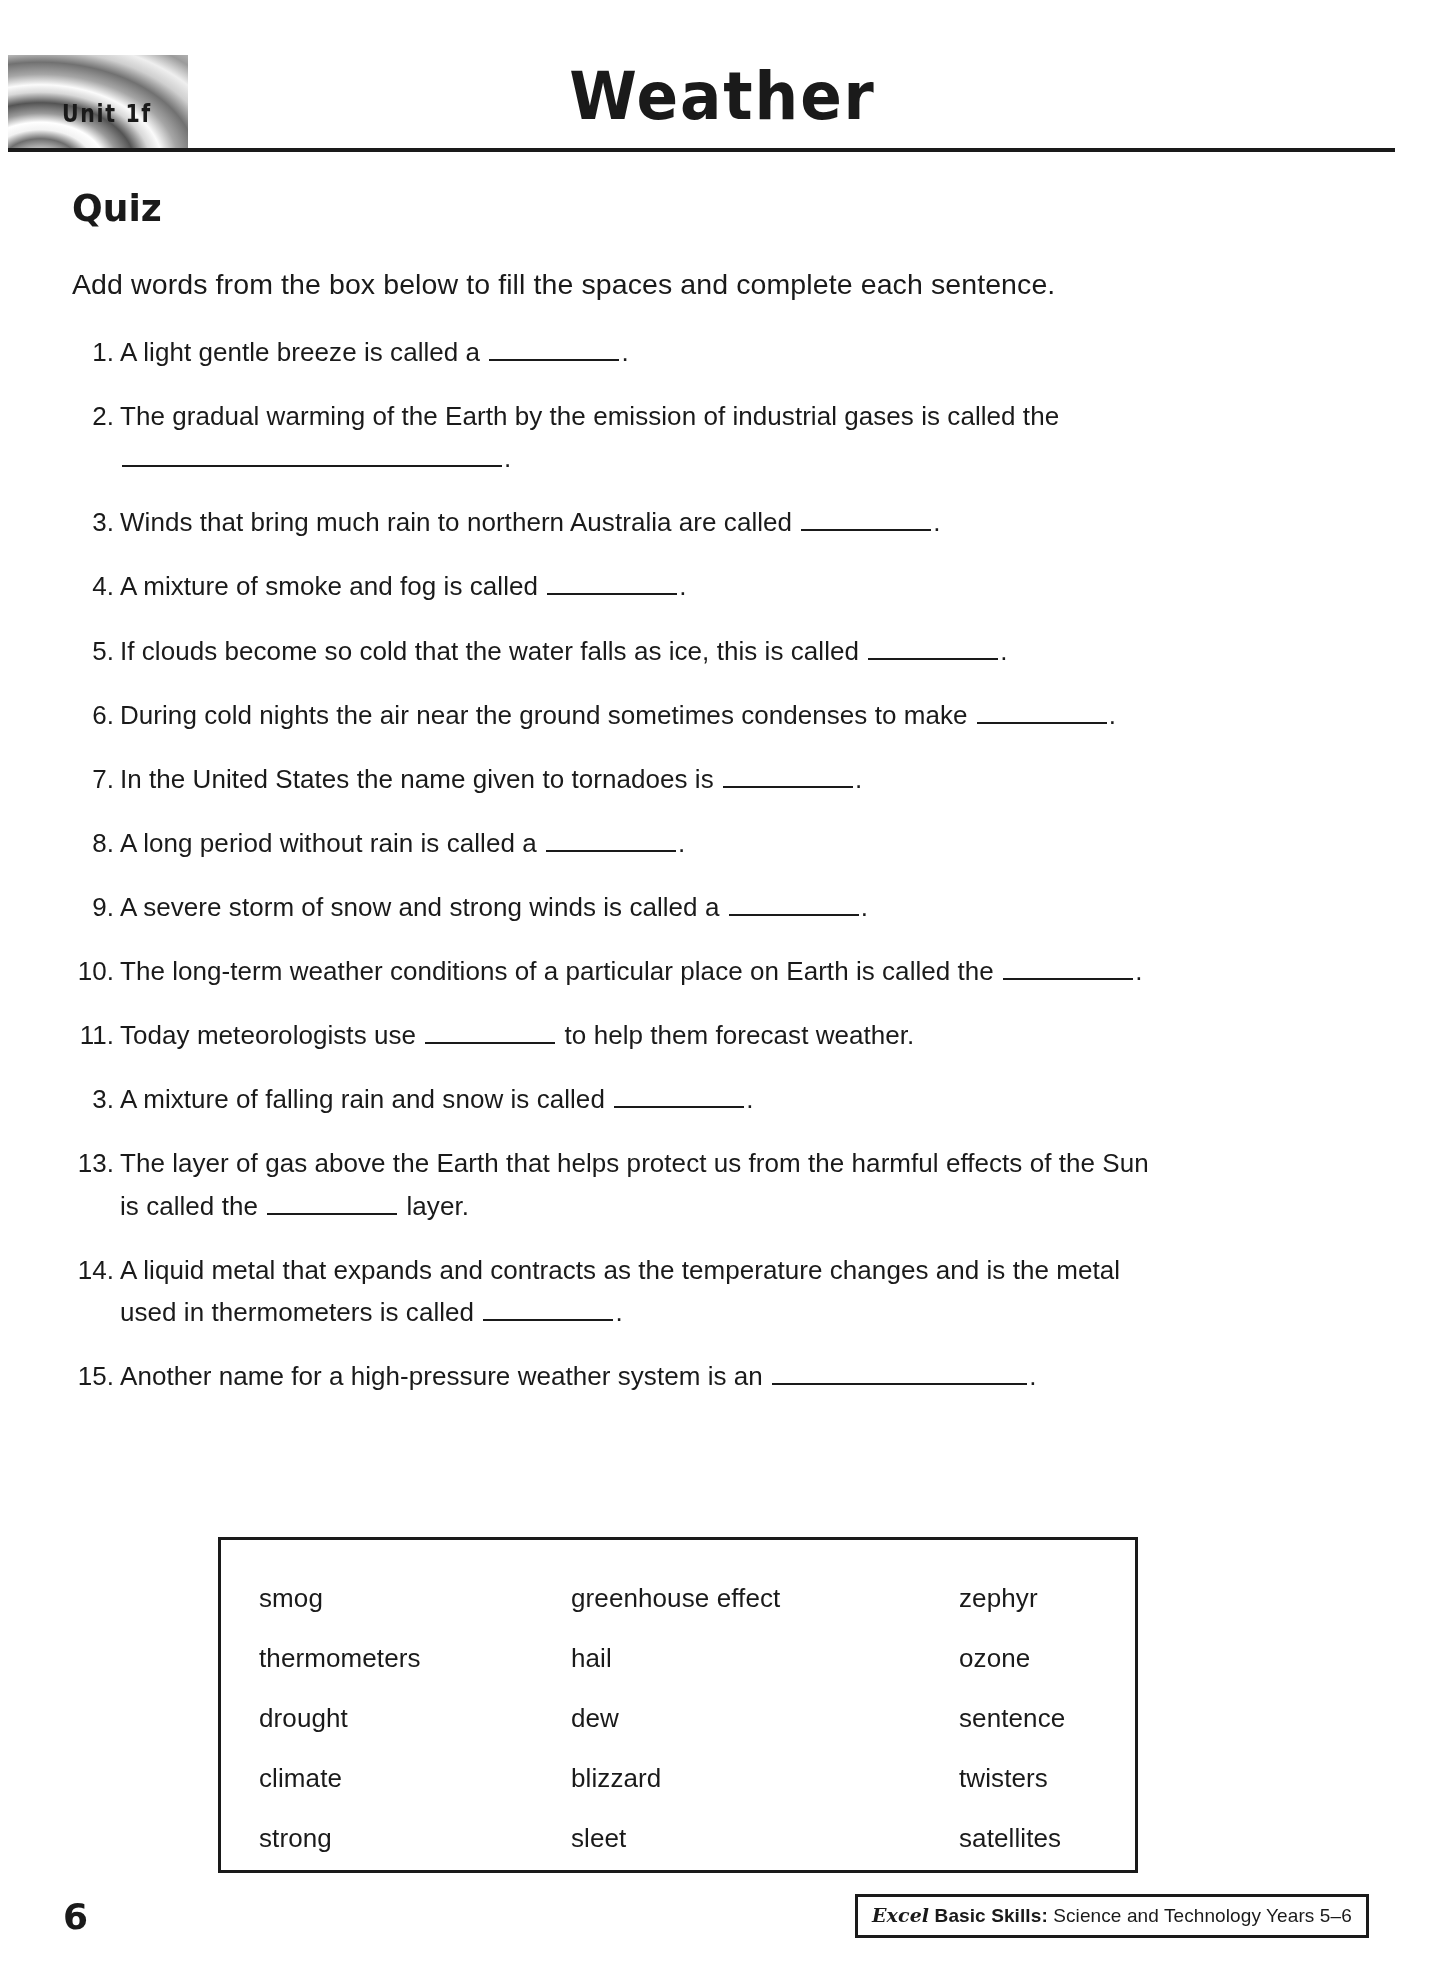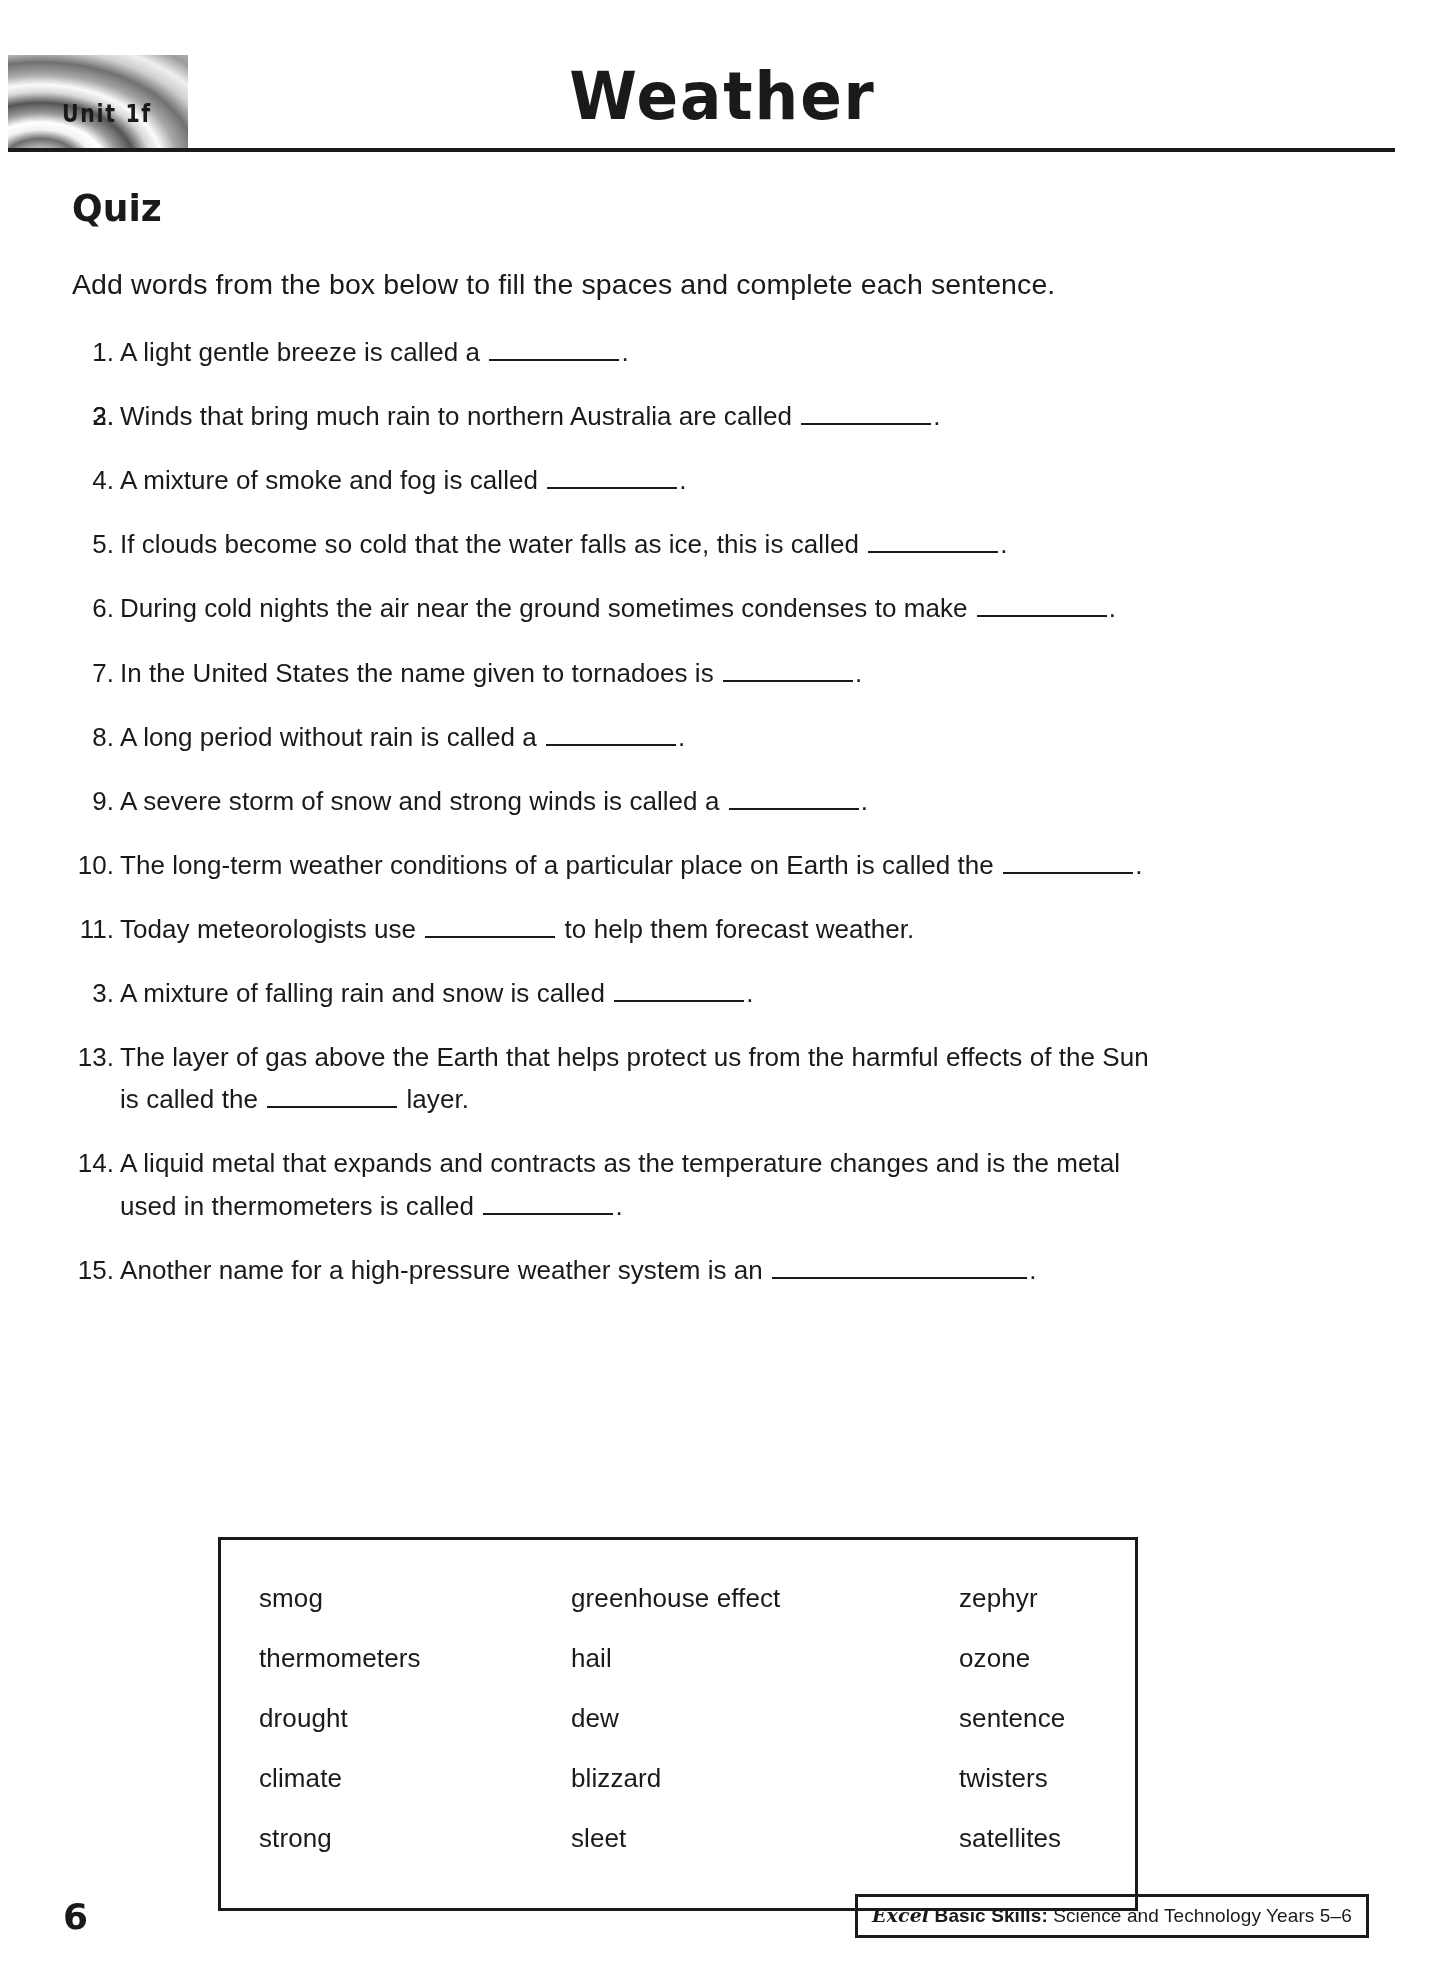--- a/index.html
+++ b/index.html
@@ -133,21 +133,21 @@
   .b-md  { width: 130px; }
   .b-xl  { width: 255px; }
   .b-xxl { width: 380px; }
 
   
   .wordbox {
     position: absolute;
     left: 218px;
     top: 1537px;
     width: 920px;
-    height: 374px;
+    height: 336px;
     border: 3px solid #1a1a1a;
     box-sizing: border-box;
   }
   .wordbox-inner {
     display: grid;
     grid-template-columns: 312px 388px auto;
     padding: 28px 0 0 38px;
     row-gap: 0;
   }
   .wordbox-inner .word {
@@ -209,21 +209,21 @@
     </div>
     <div class="title">Weather</div>
     <div class="header-rule"></div>
   </div>
 
   <div class="content">
     <h2 class="quiz-heading">Quiz</h2>
     <p class="instructions">Add words from the box below to fill the spaces and complete each sentence.</p>
     <ol class="questions" id="question-list">
         <li><span class="qnum">1.</span><span><span>A light gentle breeze is called a </span><span class="blank b-md"></span><span>.</span></span></li>
-        <li><span class="qnum">2.</span></li>
+        <li><span class="qnum">2.</span><span><span>The gradual warming of the Earth by the emission of industrial gases is called the</span><br><span class="blank b-xxl"></span><span>.</span></span></li>
         <li><span class="qnum">3.</span><span><span>Winds that bring much rain to northern Australia are called </span><span class="blank b-md"></span><span>.</span></span></li>
         <li><span class="qnum">4.</span><span><span>A mixture of smoke and fog is called </span><span class="blank b-md"></span><span>.</span></span></li>
         <li><span class="qnum">5.</span><span><span>If clouds become so cold that the water falls as ice, this is called </span><span class="blank b-md"></span><span>.</span></span></li>
         <li><span class="qnum">6.</span><span><span>During cold nights the air near the ground sometimes condenses to make </span><span class="blank b-md"></span><span>.</span></span></li>
         <li><span class="qnum">7.</span><span><span>In the United States the name given to tornadoes is </span><span class="blank b-md"></span><span>.</span></span></li>
         <li><span class="qnum">8.</span><span><span>A long period without rain is called a </span><span class="blank b-md"></span><span>.</span></span></li>
         <li><span class="qnum">9.</span><span><span>A severe storm of snow and strong winds is called a </span><span class="blank b-md"></span><span>.</span></span></li>
         <li><span class="qnum">10.</span><span><span>The long-term weather conditions of a particular place on Earth is called the </span><span class="blank b-md"></span><span>.</span></span></li>
         <li><span class="qnum">11.</span><span><span>Today meteorologists use </span><span class="blank b-md"></span><span> to help them forecast weather.</span></span></li>
         <li><span class="qnum">3.</span><span><span>A mixture of falling rain and snow is called </span><span class="blank b-md"></span><span>.</span></span></li>

